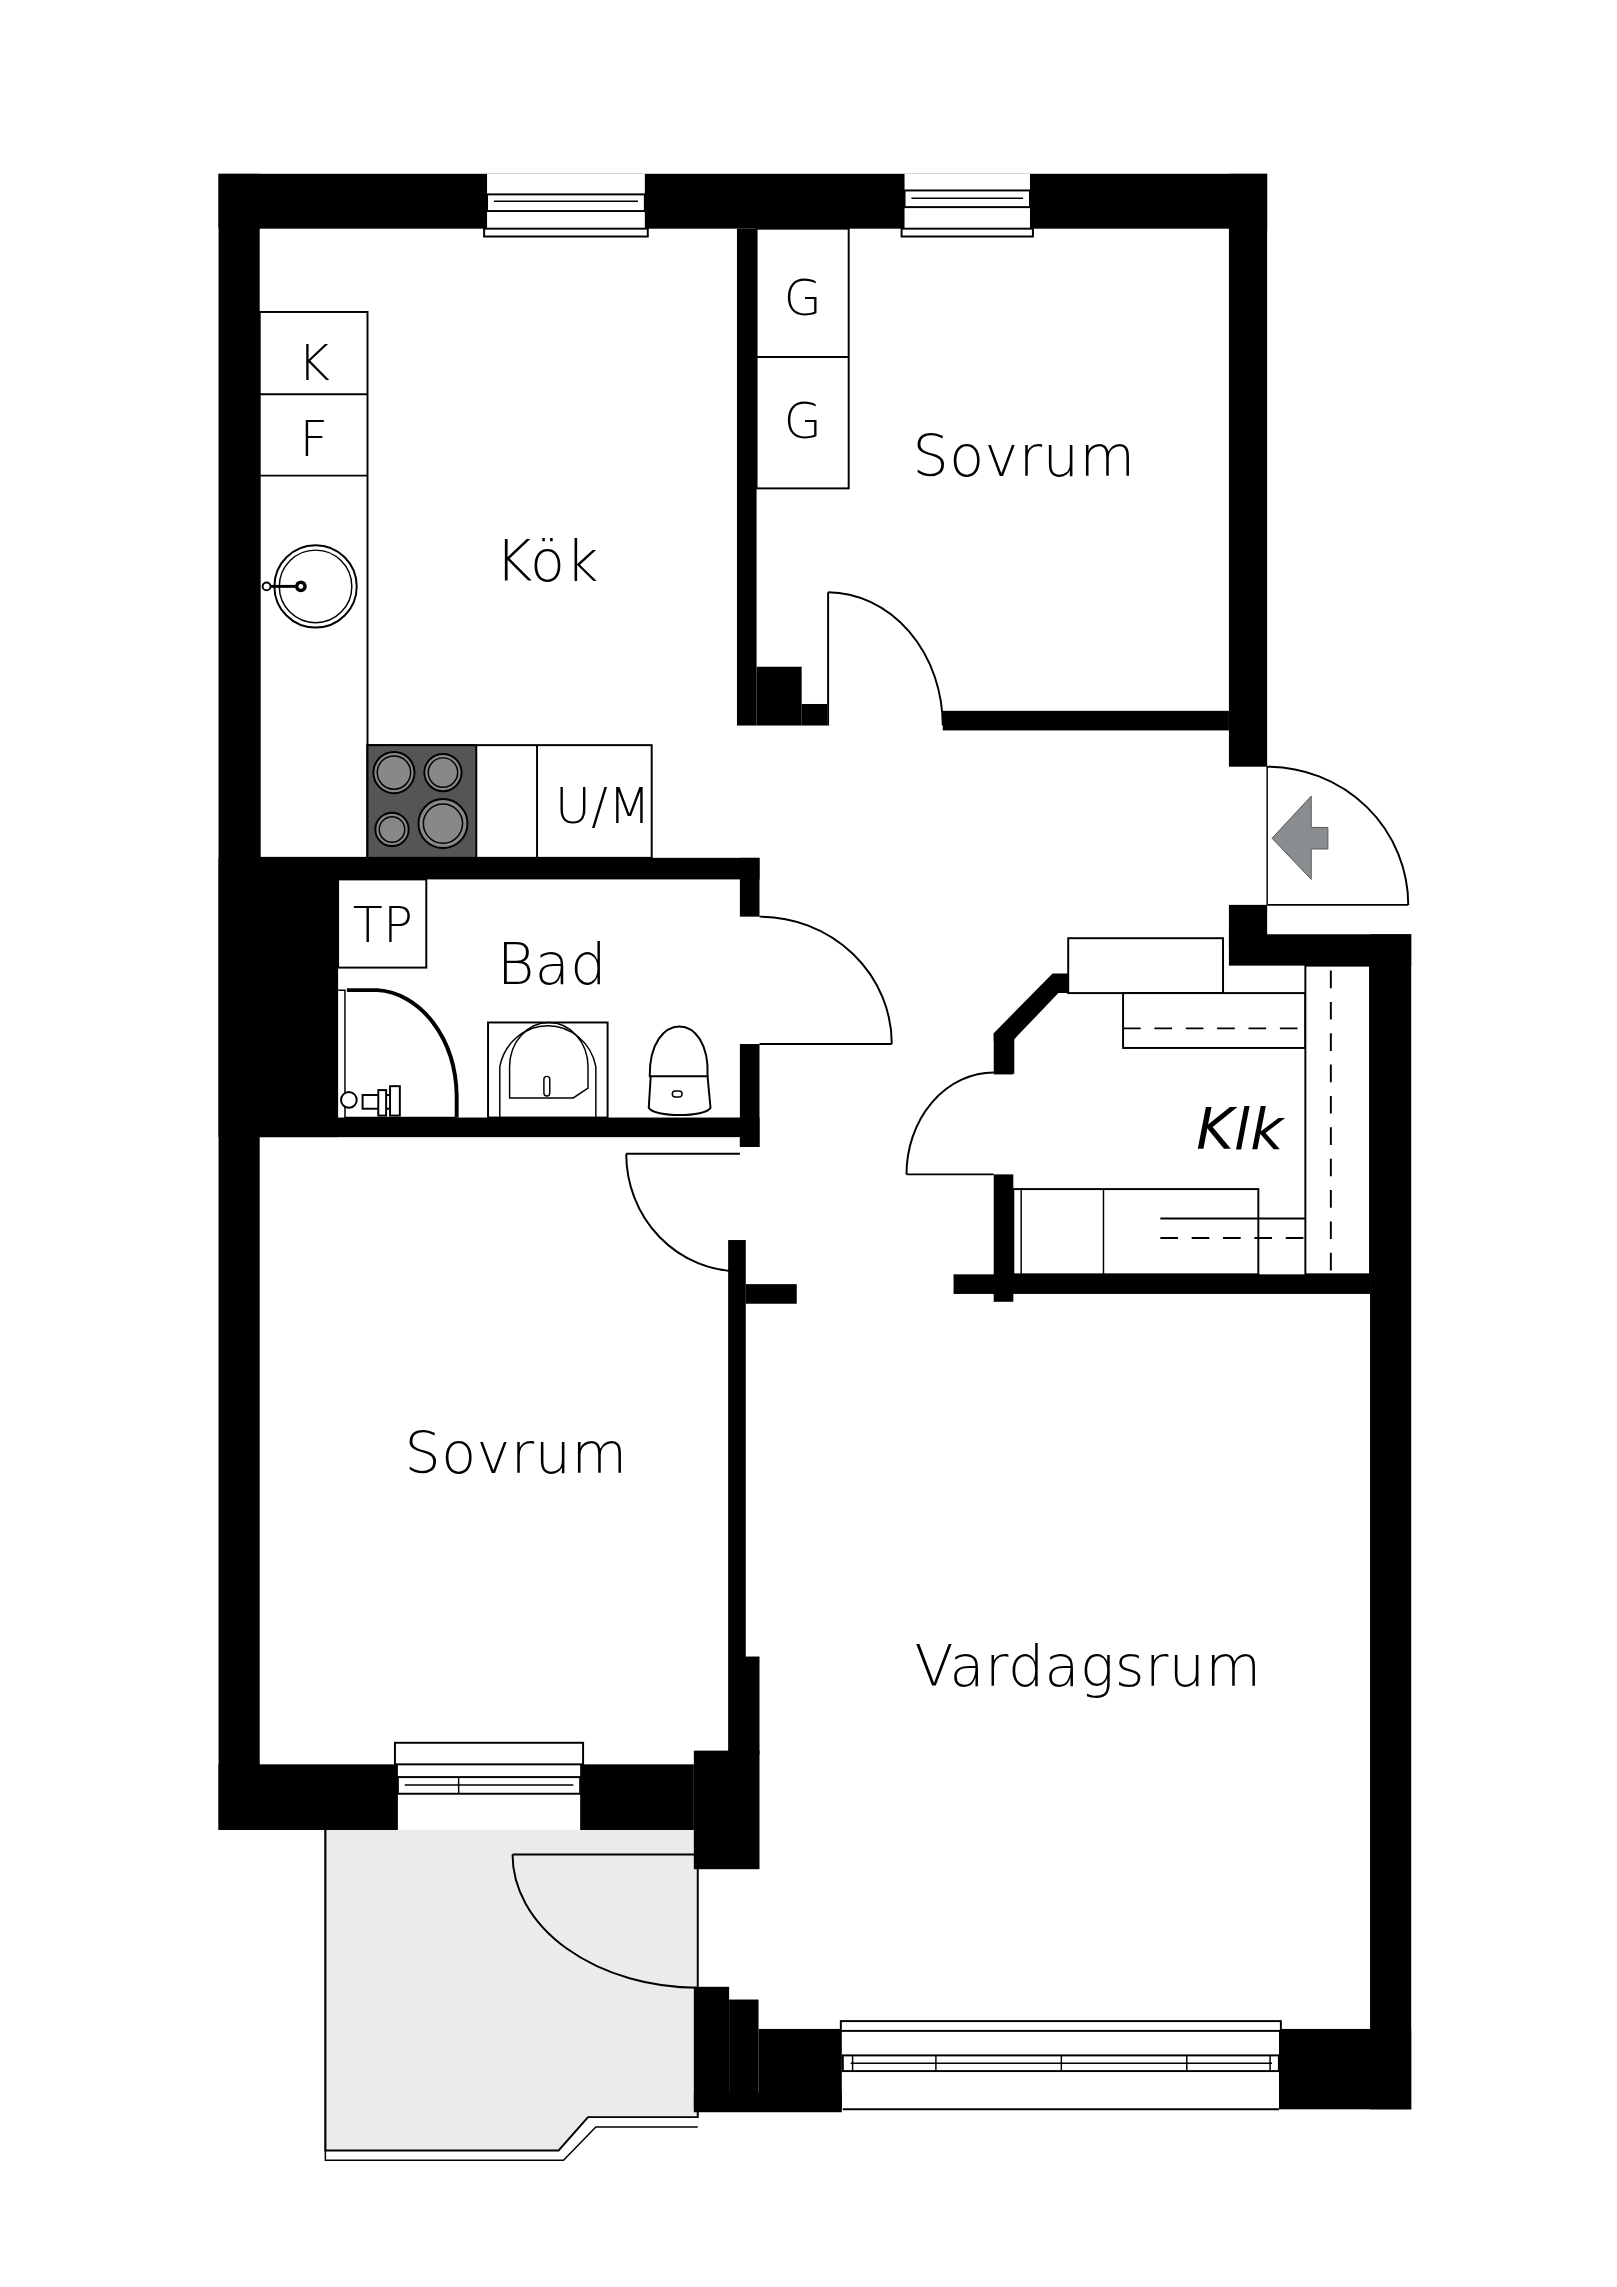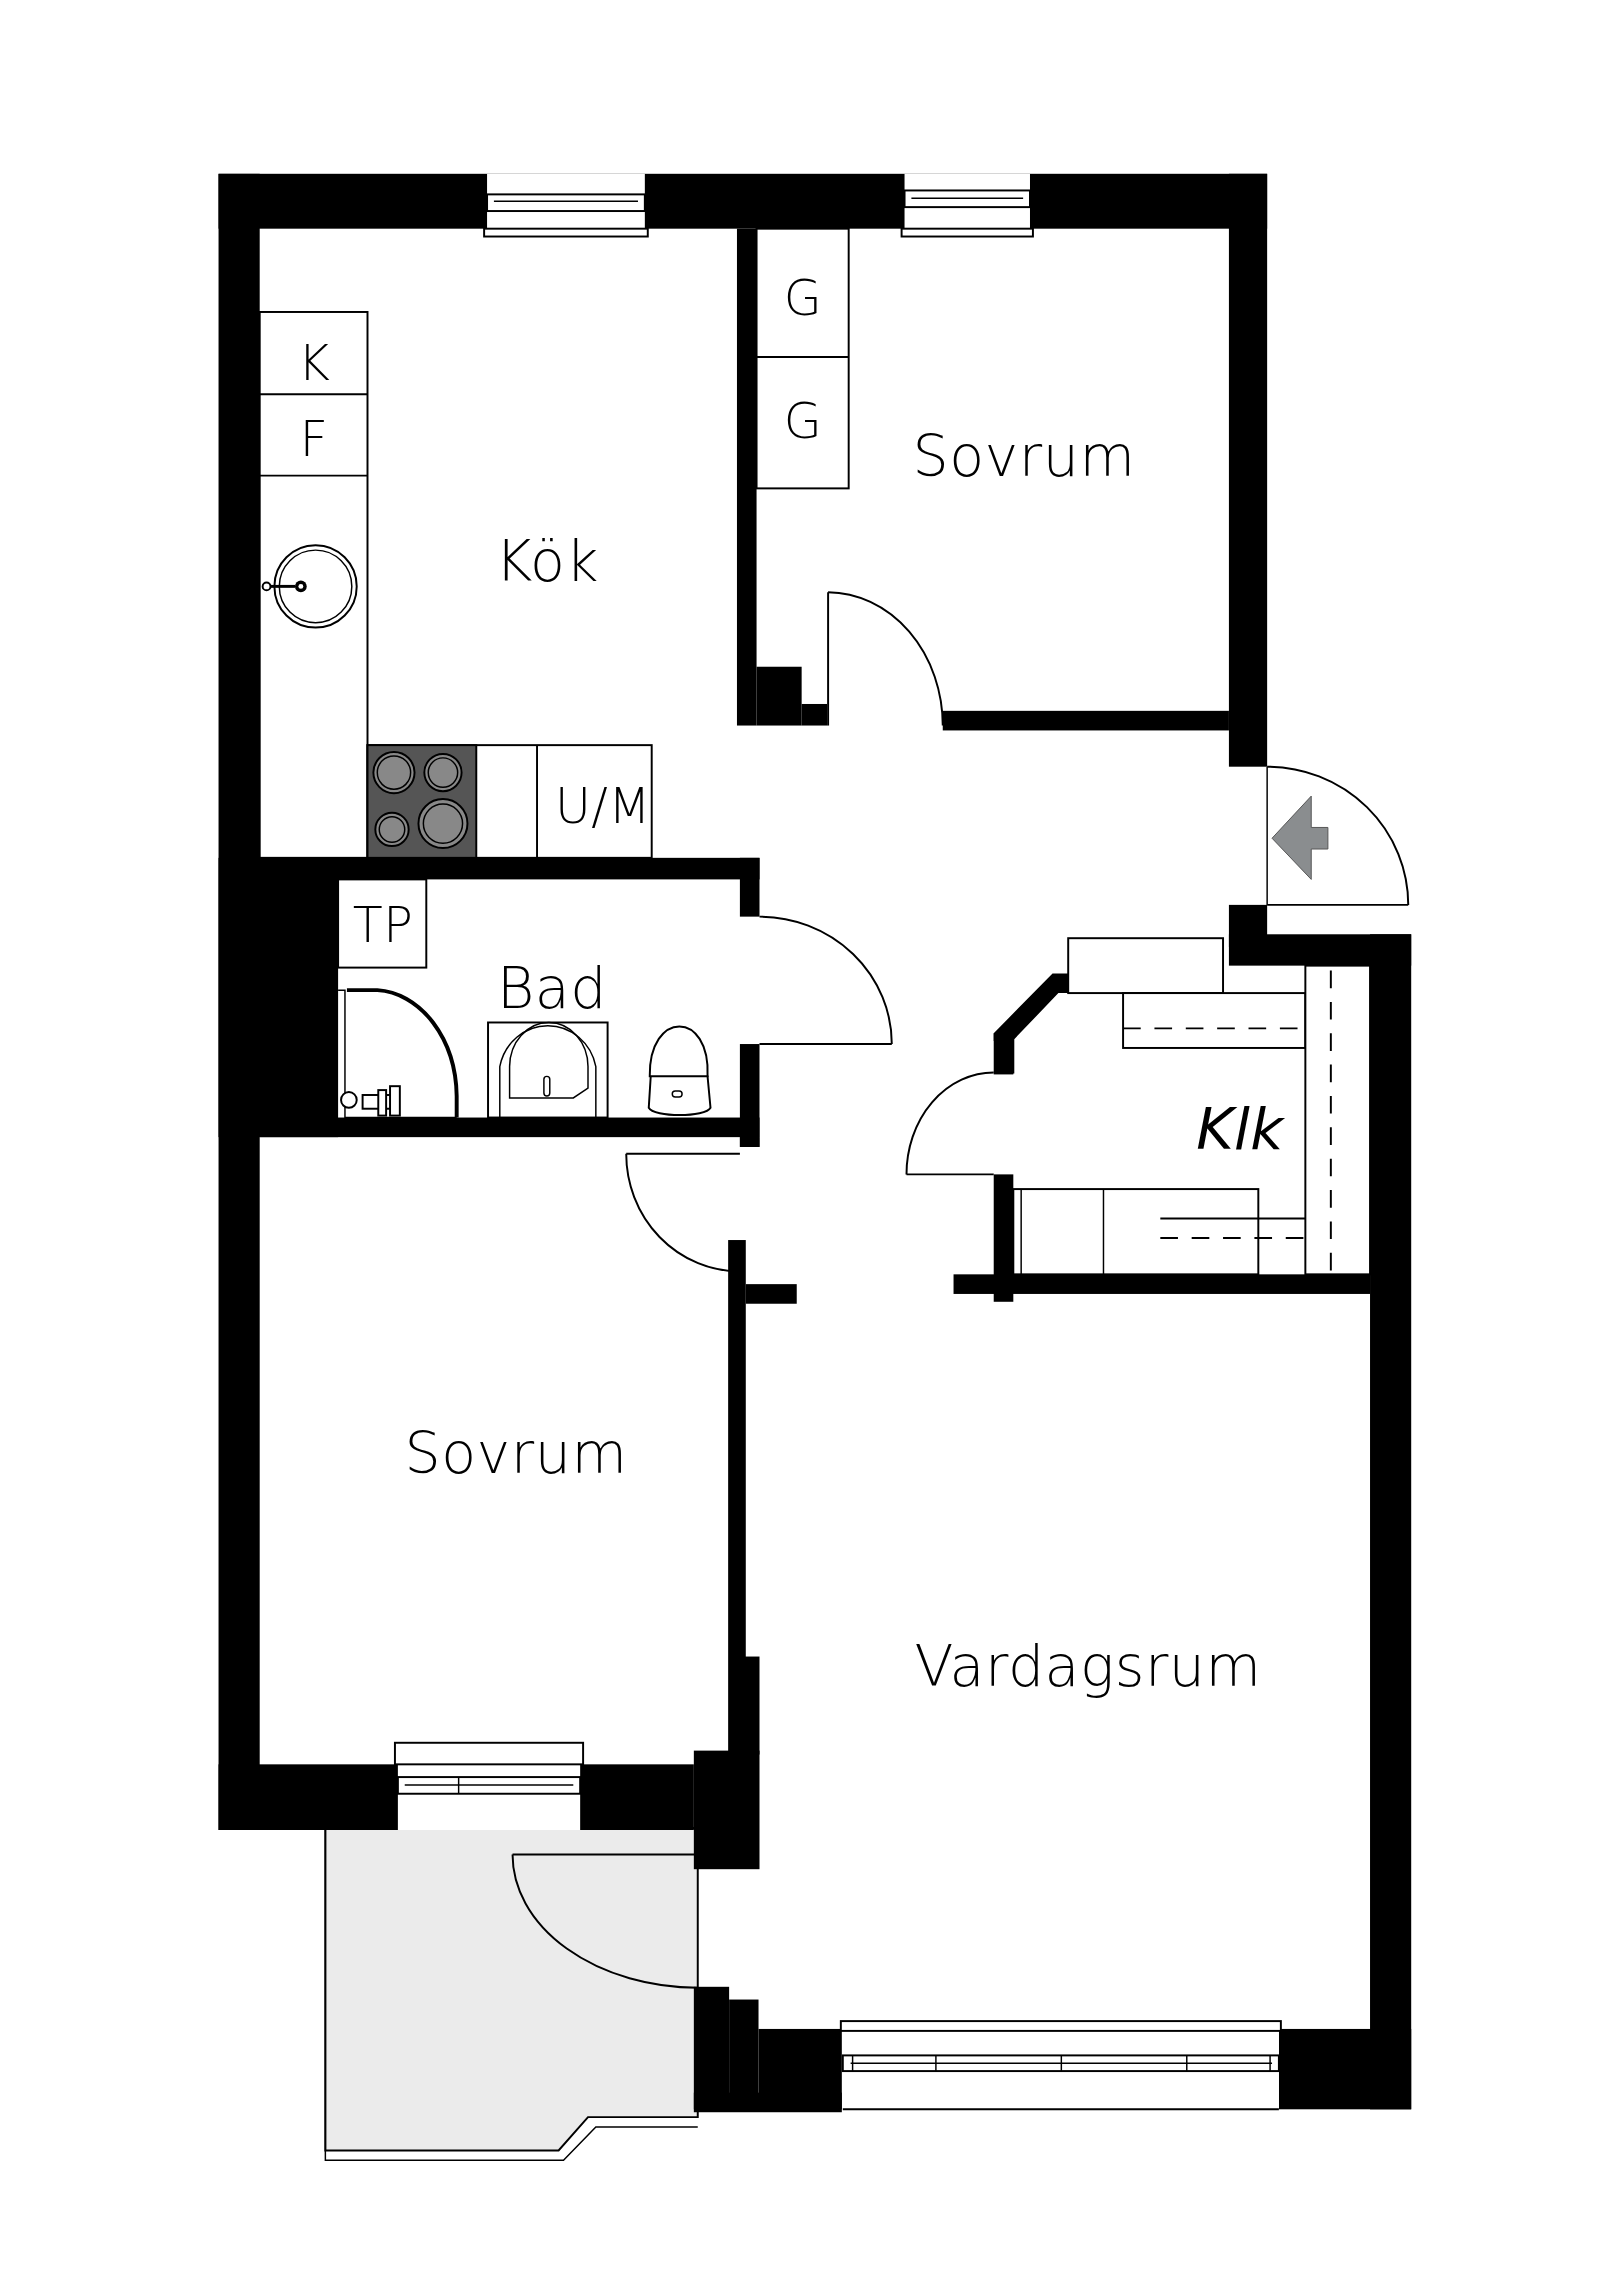--- a/index.html
+++ b/index.html
@@ -219,21 +219,21 @@
     <rect x="1034" y="1213" width="250" height="87" class="fixture"></rect>
     <line x1="1042" y1="1213" x2="1042" y2="1300" class="thin"></line>
     <line x1="1126" y1="1213" x2="1126" y2="1300" class="thin"></line>
     <line x1="1184" y1="1243" x2="1332" y2="1243" class="line"></line>
     <line x1="1184" y1="1263" x2="1330" y2="1263" class="dash"></line>
   </g>
 </svg>
 
 <div class="label room-label" style="left:547px; top:561px;">Kök</div>
 <div class="label room-label" style="left:1024px; top:456px;">Sovrum</div>
-<div class="label room-label" style="left:552px; top:988px;">Bad</div>
+<div class="label room-label" style="left:552px; top:964px;">Bad</div>
 <div class="label room-label" style="left:1240px; top:1129px;font-style:italic;">Klk</div>
 <div class="label room-label" style="left:516px; top:1453px;">Sovrum</div>
 <div class="label room-label" style="left:1088px; top:1666px;">Vardagsrum</div>
 
 <div class="label app-label" style="left:314px; top:363px;">K</div>
 <div class="label app-label" style="left:314px; top:439px;">F</div>
 <div class="label app-label" style="left:595px; top:806px;margin-left:8px;">U/M</div>
 <div class="label app-label" style="left:383px; top:925px;">TP</div>
 <div class="label app-label" style="left:803px; top:298px;">G</div>
 <div class="label app-label" style="left:803px; top:421px;">G</div>

